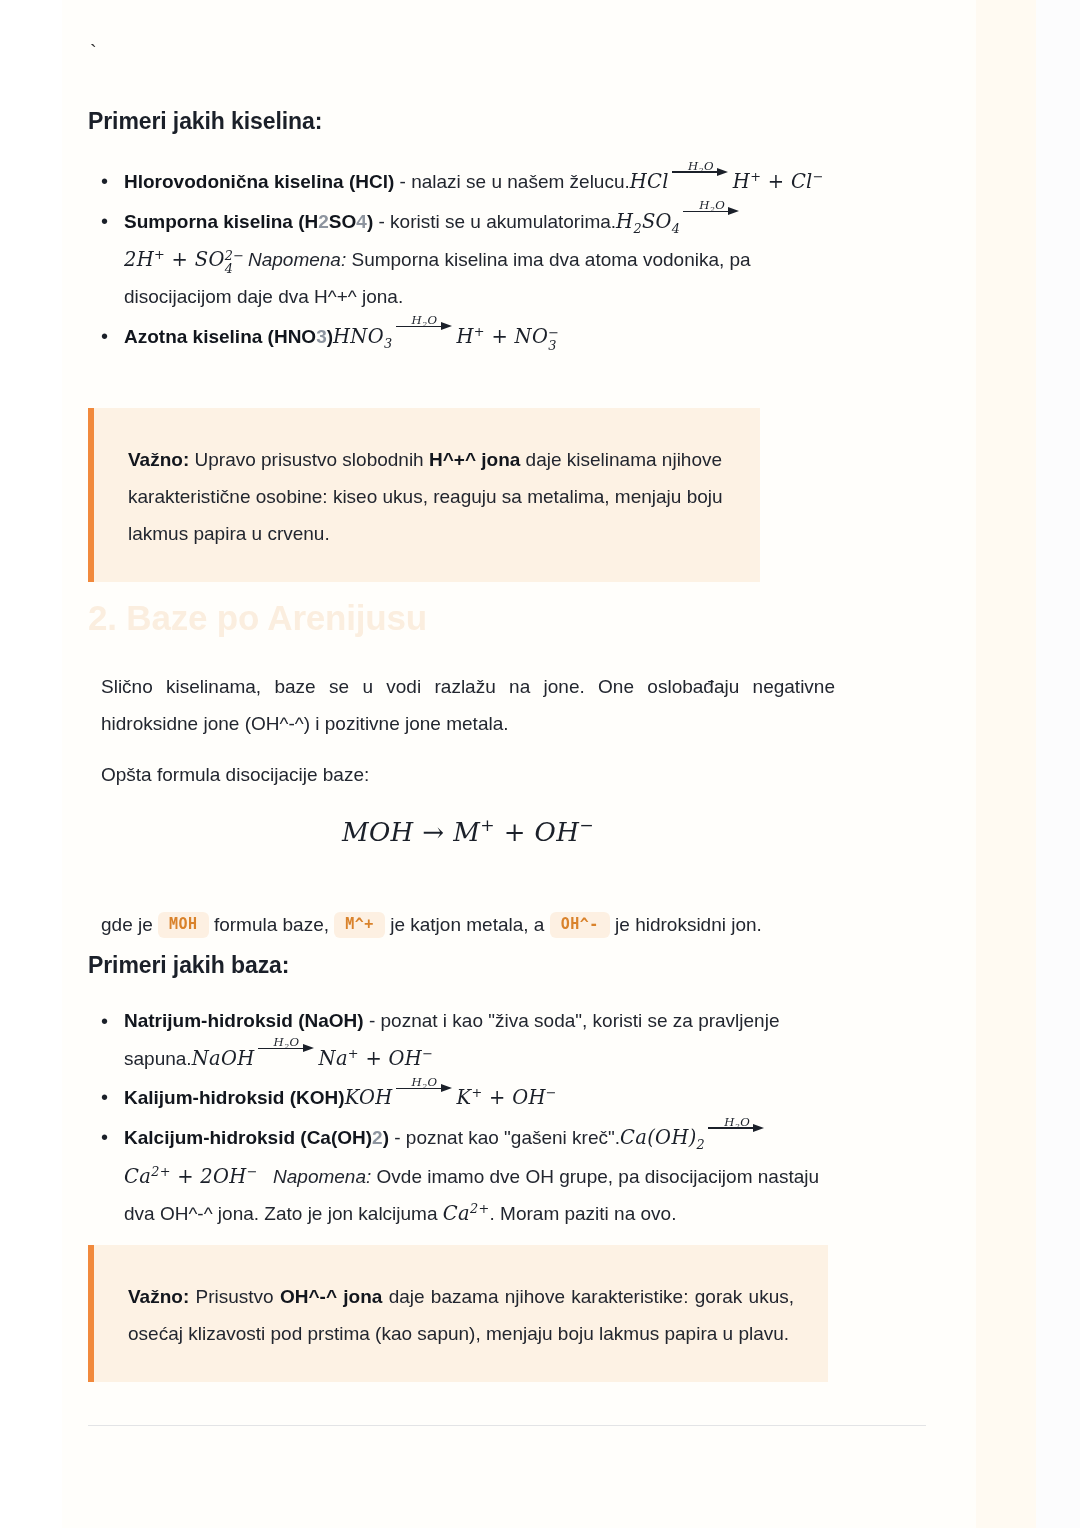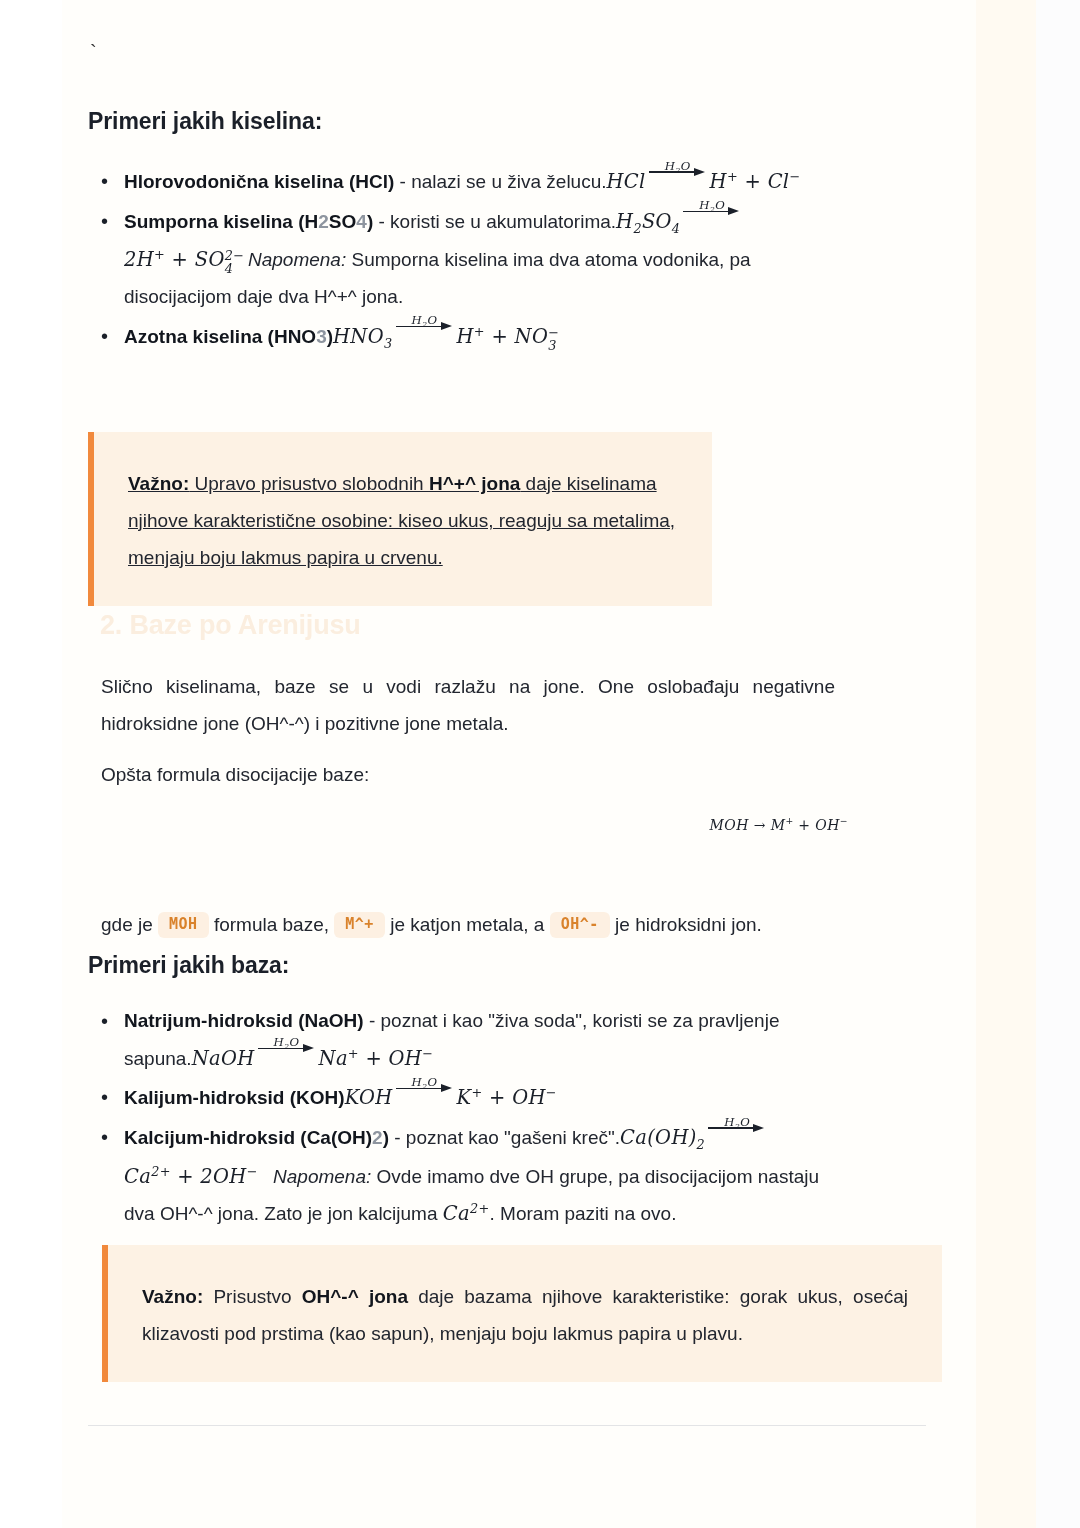--- a/index.html
+++ b/index.html
@@ -195,45 +195,45 @@
     font-family: "Liberation Sans", sans-serif;
     font-style: italic;
     font-weight: normal;
     font-size: 19px;
     color: #22262f;
     letter-spacing: 0;
     margin-left: 10px;
   }
 
   .display-eq {
-    text-align: right;
+    text-align: center;
     font-family: "DejaVu Serif", "Liberation Serif", serif;
     font-style: italic;
-    font-size: 14px;
+    font-size: 26px;
     color: #1b2029;
     letter-spacing: 0.4px;
   }
 
   
   .callout {
     background: #FDF2E4;
     border-left: 6px solid #F1893C;
     padding: 33px 34px 30px 34px;
     font-size: 19px;
     line-height: 1.95;
     color: #22262f;
   }
   .callout.justified { text-align: justify; }
 
   
   .faded-heading {
-    font-size: 27px;
+    font-size: 35px;
     font-weight: bold;
     color: #FBEEDF;
-    margin: 12px;
+    margin: 0;
     letter-spacing: -0.2px;
   }
 
   
   .chip {
     display: inline-block;
     background: #FDF0E2;
     color: #D9822B;
     font-family: "DejaVu Sans Mono", "Liberation Mono", monospace;
     font-size: 15px;
@@ -270,30 +270,30 @@
 
   <div class="stray-tick">`</div>
 
   <div class="content" style="top:108px;">
     <p class="lead-bold">Primeri jakih kiselina:</p>
   </div>
 
   <div class="content" style="top:163px;">
     <ul class="bullets">
 
-      <li><span class="b">Hlorovodonična kiselina (HCl)</span><span> - nalazi se u živa želucu.</span><span class="math"><span>HCl</span><span class="rxn"><span class="over"><span>H</span><sub>2</sub><span>O</span></span><span class="arrow"></span></span><span>H</span><sup>+</sup><span> + </span><span>Cl</span><sup>−</sup></span></li>
+      <li><span class="b">Hlorovodonična kiselina (HCl)</span><span> - nalazi se u našem želucu.</span><span class="math"><span>HCl</span><span class="rxn"><span class="over"><span>H</span><sub>2</sub><span>O</span></span><span class="arrow"></span></span><span>H</span><sup>+</sup><span> + </span><span>Cl</span><sup>−</sup></span></li>
 
       <li><span class="b"><span>Sumporna kiselina (H</span><span class="subdigit">2</span><span>SO</span><span class="subdigit">4</span><span>)</span></span><span> - koristi se u akumulatorima.</span><span class="math"><span>H</span><sub>2</sub><span>SO</span><sub>4</sub><span class="rxn"><span class="over"><span>H</span><sub>2</sub><span>O</span></span><span class="arrow"></span></span></span><span class="math"><span>2</span><span>H</span><sup>+</sup><span> + </span><span>SO</span><span class="stack-sub-sup"><i class="up">2−</i><i class="dn">4</i></span></span> <span class="math-italic-note">Napomena:</span><span> Sumporna kiselina ima dva atoma vodonika, pa disocijacijom daje dva H^+^ jona.</span></li>
 
       <li><span class="b"><span>Azotna kiselina (HNO</span><span class="subdigit">3</span><span>)</span></span><span class="math"><span>HNO</span><sub>3</sub><span class="rxn"><span class="over"><span>H</span><sub>2</sub><span>O</span></span><span class="arrow"></span></span><span>H</span><sup>+</sup><span> + </span><span>NO</span><span class="stack-sub-sup"><i class="up">−</i><i class="dn">3</i></span></span></li>
 
     </ul>
   </div>
 
-  <div class="content" style="top:432px; width:624px;text-decoration:underline;">
+  <div class="content" style="top:408px; width:672px;">
     <div class="callout"><span class="b">Važno:</span><span> Upravo prisustvo slobodnih </span><span class="b">H^+^ jona</span><span> daje kiselinama njihove karakteristične osobine: kiseo ukus, reaguju sa metalima, menjaju boju lakmus papira u crvenu.</span></div>
   </div>
 
   <div class="content" style="top:598px;">
     <p class="faded-heading">2. Baze po Arenijusu</p>
   </div>
 
   <div class="content" style="top:655px;">
     <p class="para">Slično kiselinama, baze se u vodi razlažu na jone. One oslobađaju negativne hidroksidne jone (OH^-^) i pozitivne jone metala.</p>
   </div>
@@ -319,21 +319,21 @@
 
       <li><span class="b">Natrijum-hidroksid (NaOH)</span><span> - poznat i kao "živa soda", koristi se za pravljenje sapuna.</span><span class="math"><span>NaOH</span><span class="rxn"><span class="over"><span>H</span><sub>2</sub><span>O</span></span><span class="arrow"></span></span><span>Na</span><sup>+</sup><span> + </span><span>OH</span><sup>−</sup></span></li>
 
       <li><span class="b">Kalijum-hidroksid (KOH)</span><span class="math"><span>KOH</span><span class="rxn"><span class="over"><span>H</span><sub>2</sub><span>O</span></span><span class="arrow"></span></span><span>K</span><sup>+</sup><span> + </span><span>OH</span><sup>−</sup></span></li>
 
       <li><span class="b"><span>Kalcijum-hidroksid (Ca(OH)</span><span class="subdigit">2</span><span>)</span></span><span> - poznat kao "gašeni kreč".</span><span class="math"><span>Ca(OH)</span><sub>2</sub><span class="rxn"><span class="over"><span>H</span><sub>2</sub><span>O</span></span><span class="arrow"></span></span></span><span class="math"><span>Ca</span><sup>2+</sup><span> + </span><span>2</span><span>OH</span><sup>−</sup></span> <span class="math-italic-note">Napomena:</span><span> Ovde imamo dve OH grupe, pa disocijacijom nastaju dva OH^-^ jona. Zato je jon kalcijuma </span><span class="math"><span>Ca</span><sup>2+</sup></span><span>. Moram paziti na ovo.</span></li>
 
     </ul>
   </div>
 
-  <div class="content" style="top:1245px; width:840px;margin-left:14px;">
+  <div class="content" style="top:1245px; width:740px;">
     <div class="callout justified"><span class="b">Važno:</span><span> Prisustvo </span><span class="b">OH^-^ jona</span><span> daje bazama njihove karakteristike: gorak ukus, osećaj klizavosti pod prstima (kao sapun), menjaju boju lakmus papira u plavu.</span></div>
   </div>
 
   <div class="content" style="top:1425px; width:838px;">
     <div class="rule"></div>
   </div>
 
 </div>
 
 </body></html>

